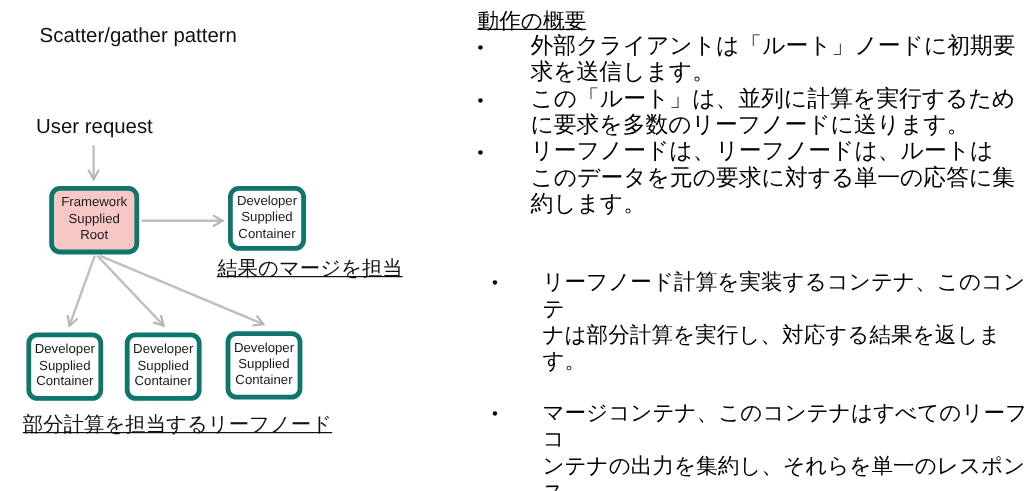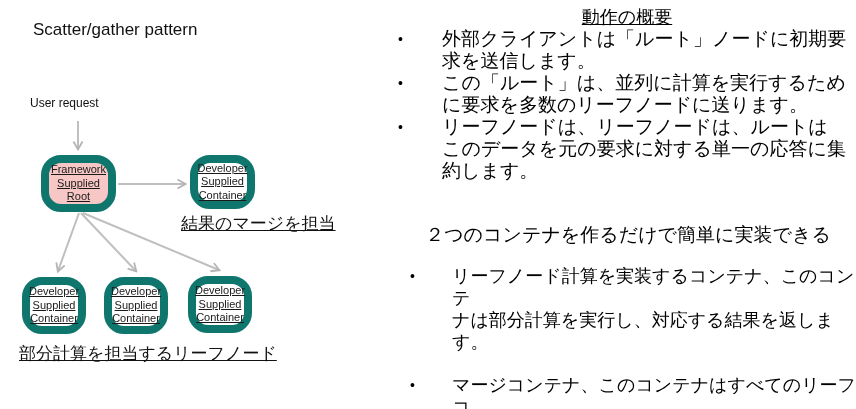--- a/index.html
+++ b/index.html
@@ -15,59 +15,58 @@
 
   
   .slide-title {
     left: 33px; top: 20px;
     font-size: 17px;
     color: #111111;
     white-space: nowrap;
   }
   .user-request {
     left: 30px; top: 96px;
-    font-size: 12px;
+    font-size: 17px;
     color: #111111;
     white-space: nowrap;
   }
   .node {
     box-sizing: border-box;
-    border: 8px solid #0f766e;
-    border-radius: 20px;
+    border: 4px solid #0f766e;
+    border-radius: 9px;
     background: #ffffff;
     display: flex;
     align-items: center;
     justify-content: center;
     text-align: center;
     font-size: 11px;
     line-height: 13.5px;
     color: #1a1a1a;
     white-space: pre-line;
-    text-decoration: underline;
   }
   .node-root   { left: 41px;  top: 155px; width: 75px; height: 57px; background: #F7C7C5; }
   .node-merge  { left: 190px; top: 155px; width: 65px; height: 54px; }
   .node-leaf-1 { left: 22px;  top: 277px; width: 64px; height: 57px; }
   .node-leaf-2 { left: 104px; top: 277px; width: 64px; height: 57px; }
   .node-leaf-3 { left: 188px; top: 276px; width: 64px; height: 57px; }
   .caption {
     font-size: 17px;
     color: #111111;
     white-space: nowrap;
     text-decoration: underline;
   }
   .caption-merge  { left: 181px; top: 212px; }
   .caption-leaves { left: 19px;  top: 342px; text-align: center; }
   svg.connectors { left: 0; top: 0; pointer-events: none; }
 
   
   .section { line-height: 22px; }
   .section-overview { left: 398px; top: 6px; width: 458px; font-size: 19px; }
   .section-impl     { left: 400px; top: 224px; width: 456px; font-size: 19px; }
-  .heading { white-space: nowrap; text-align: center; }
+  .heading { white-space: nowrap; }
   .heading.underlined { text-decoration: underline; font-size: 18px; }
   .section-impl .heading { margin-bottom: 19px; }
   .bullet { display: flex; align-items: flex-start; }
   .bullet .dot {
     flex: 0 0 20px;
     font-size: 14px;
     line-height: 22px;
   }
   .bullet .btext { white-space: pre-line; margin-left: 24px; }
   .section-impl .bullet { margin-bottom: 21px; }
@@ -129,21 +128,20 @@
   </div>
   <div class="bullet">
     <span class="dot">•</span>
     <span class="btext">リーフノードは、リーフノードは、ルートは
 このデータを元の要求に対する単一の応答に集
 約します。</span>
   </div>
 </div>
 
 <div class="abs section section-impl">
-  <div class="heading">２つのコンテナを作るだけで簡単に実装できる</div>
   <div class="bullet">
     <span class="dot">•</span>
     <span class="btext">リーフノード計算を実装するコンテナ、このコンテ
 ナは部分計算を実行し、対応する結果を返します。</span>
   </div>
   <div class="bullet">
     <span class="dot">•</span>
     <span class="btext">マージコンテナ、このコンテナはすべてのリーフコ
 ンテナの出力を集約し、それらを単一のレスポンス
 にします。</span>

